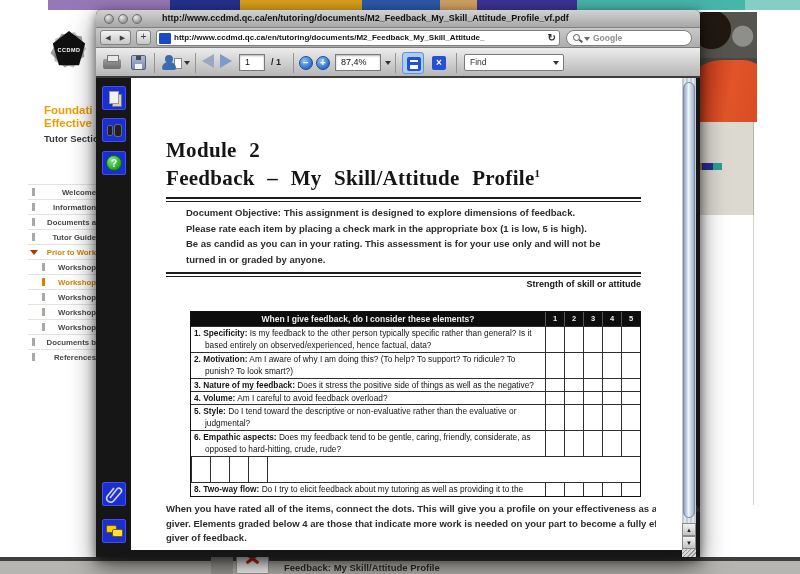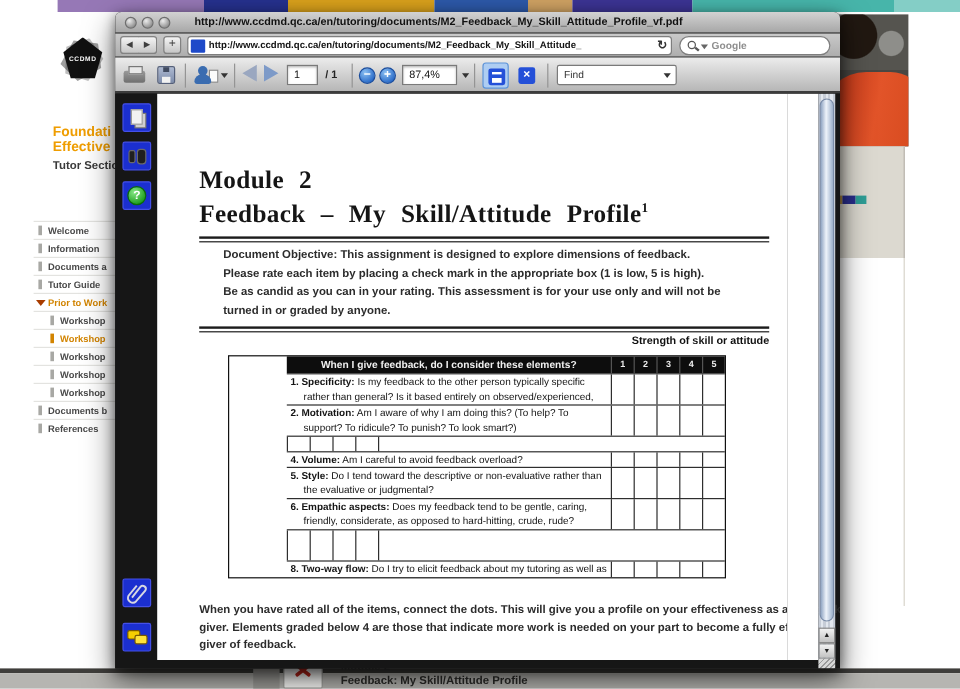--- a/index.html
+++ b/index.html
@@ -25,21 +25,21 @@
     background:rgba(70,70,70,.35);
     clip-path:polygon(50% 0,95% 35%,78% 95%,22% 95%,5% 35%); }
   .logo .p1{ transform:rotate(18deg); }
   .logo .p2{ transform:rotate(45deg); background:rgba(40,40,40,.45);}
   .logo .p3{ background:#101010; transform:rotate(0deg); color:#fff;
     font-size:5.5px; font-weight:bold; text-align:center; line-height:38px; letter-spacing:.5px;}
   .site-h1 { left:44px; top:104px; width:52px; color:#ef9d00; font-weight:bold;
     font-size:11.5px; line-height:13px; white-space:nowrap; overflow:hidden; }
   .site-h2 { left:44px; top:133px; width:52px; color:#3a3a3a; font-weight:bold;
     font-size:9.5px; white-space:nowrap; overflow:hidden; }
-  .site-nav { left:28px; top:184px; width:68px; }
+  .site-nav { left:28px; top:184px; width:68px;text-align:right; }
   .site-nav .it { position:relative; height:15px; line-height:15px; border-top:1px solid #e3e3e0;
     font-size:7.8px; font-weight:bold; color:#4a4a4a; white-space:nowrap; overflow:hidden;
     padding-left:12px; }
   .site-nav .it .mk { position:absolute; left:4px; top:3px; width:3px; height:8px;
     background:#a8a8a4; }
   .site-nav .it.child { padding-left:22px; }
   .site-nav .it.child .mk { left:14px; }
   .site-nav .it.accent { color:#d28400; }
   .site-nav .it.accent .mk { background:#d28400; }
   .site-nav .it.exp .mk { width:0; height:0; background:none; border-left:4px solid transparent;
@@ -205,22 +205,22 @@
   .dbl-rule::after { content:""; position:absolute; left:0; top:1.5px; width:100%;
     border-top:1px solid #1c1c1c; }
   .r1 { top:119px; } .r2 { top:194px; }
   .objective { position:absolute; left:35px; top:127px; font-size:9.5px; line-height:15.5px;
     font-weight:bold; color:#2c2c2c; white-space:nowrap;margin-left:20px; }
   .closing { position:absolute; left:35px; top:424px; font-size:9.5px; line-height:14.5px;
     font-weight:bold; color:#2c2c2c; white-space:nowrap; }
   .strength { position:absolute; left:210px; top:201px; width:300px; text-align:right;
     font-size:9px; font-weight:bold; color:#111; }
 
-  .fb-table { position:absolute; left:59px; top:218px; width:415px;
-    border:1.5px solid #111;padding-left:48px; }
+  .fb-table { position:absolute; left:59px; top:233px; width:451px;
+    border:1.5px solid #111; }
   .trow { position:relative; display:flex; border-top:1px solid #2e2e2e; }
   .trow:first-child { border-top:none; }
   .thead { background:#0d0d0d; height:14px; }
   .thead .tcell { color:#f0f0f0; font-size:8.5px; font-weight:bold; text-align:center;
     line-height:14px; padding:0; text-indent:0; }
   .thead .rcell { color:#ececec; font-size:7.5px; font-weight:bold; text-align:center;
     line-height:14px; border-left:1px solid #555; }
   .tcell { flex:1; font-size:8.3px; line-height:11.5px; color:#141414;
     padding:1px 3px 0 14px; text-indent:-11px; overflow:hidden; }
   .tcell b { font-weight:bold; }
@@ -410,20 +410,21 @@
           </div>
           <div class="trow h26">
             <div class="tcell"><b>2.</b> <b>Motivation:</b> <span>Am I aware of why I am doing this? (To help? To support? To ridicule? To punish? To look smart?)</span></div>
             <div class="rcell"></div>
               <div class="rcell"></div>
               <div class="rcell"></div>
               <div class="rcell"></div>
               <div class="rcell"></div>
           </div>
           <div class="trow h13">
+            <div class="tcell"><b>3.</b> <b>Nature of my feedback:</b> <span>Does it stress the positive side of things as well as the negative?</span></div>
             <div class="rcell"></div>
               <div class="rcell"></div>
               <div class="rcell"></div>
               <div class="rcell"></div>
               <div class="rcell"></div>
           </div>
           <div class="trow h13">
             <div class="tcell"><b>4.</b> <b>Volume:</b> <span>Am I careful to avoid feedback overload?</span></div>
             <div class="rcell"></div>
               <div class="rcell"></div>

